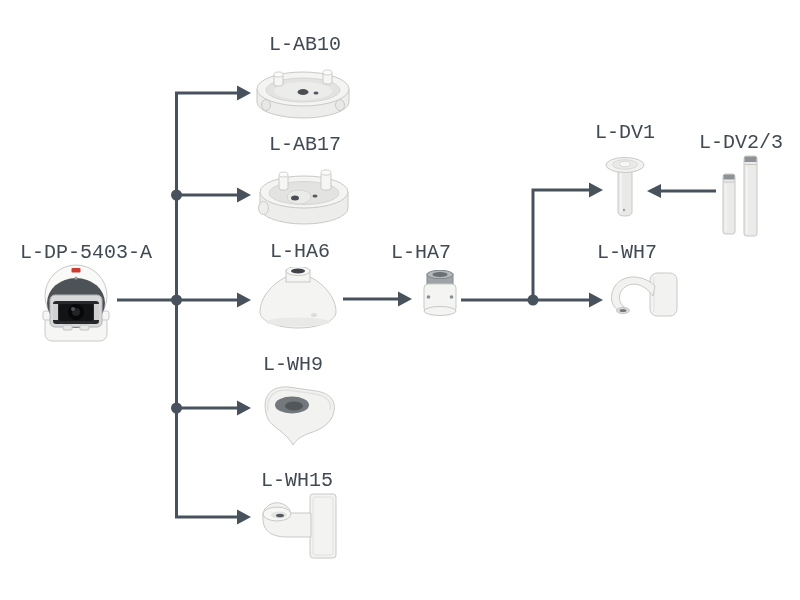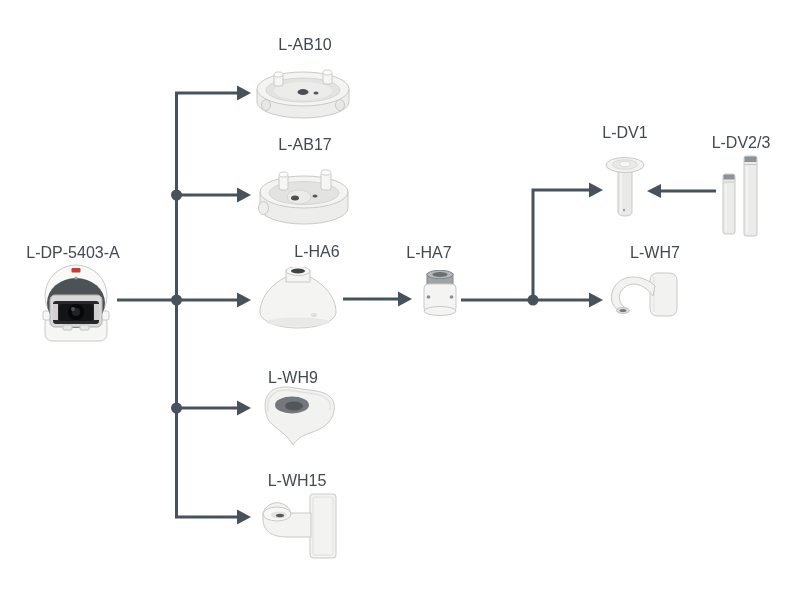--- a/index.html
+++ b/index.html
@@ -10,24 +10,25 @@
     width: 800px;
     height: 600px;
     background: #ffffff;
     overflow: hidden;
   }
   #connectors { position: absolute; left: 0; top: 0; }
   .label {
     position: absolute;
     width: 130px;
     text-align: center;
-    font-size: 16px;
+    font-size: 20px;
     line-height: 18px;
     color: #414a52;
     white-space: nowrap;
+    font-family: Liberation Mono, monospace;
   }
   .icon { position: absolute; }
   .icon svg { display: block; width: 100%; height: 100%; }
 </style>
 </head>
 <body>
 
 <div id="canvas">
 
   <svg id="connectors" width="800" height="600" viewBox="0 0 800 600">
@@ -52,21 +53,21 @@
       <polygon points="589,292.5 589,307.5 603,300"></polygon>
       <polygon points="661,184 661,198 647,191"></polygon>
       <circle cx="176.5" cy="195" r="5.5"></circle>
       <circle cx="176.5" cy="300" r="5.5"></circle>
       <circle cx="176.5" cy="408" r="5.5"></circle>
       <circle cx="533" cy="300" r="5.5"></circle>
     </g>
   </svg>
 
   <div class="node">
-    <div class="label" style="left:8px;top:244px">L-DP-5403-A</div>
+    <div class="label" style="left:20px;top:244px">L-DP-5403-A</div>
     <div class="icon" style="left:37px;top:261px;width:78px;height:84px">
       <svg viewBox="0 0 78 84">
         <rect x="8" y="54" width="62" height="26" rx="7" fill="#f6f6f5" stroke="#c9c9c7"></rect>
         <rect x="6" y="50" width="8" height="9" rx="2" fill="#f6f6f5" stroke="#c9c9c7"></rect>
         <rect x="64" y="50" width="8" height="9" rx="2" fill="#f6f6f5" stroke="#c9c9c7"></rect>
         <circle cx="39" cy="35" r="31" fill="#f9f9f8" stroke="#c9c9c7"></circle>
         <ellipse cx="39" cy="42" rx="29" ry="25" fill="#4d5256"></ellipse>
         <rect x="13" y="34" width="52" height="32" rx="5" fill="#d7d8d7" stroke="#aeb2b5"></rect>
         <rect x="16" y="40" width="46" height="23" rx="3" fill="#26292c"></rect>
         <rect x="16" y="43" width="5" height="16" fill="#cfd0cf"></rect>
@@ -116,35 +117,35 @@
         <ellipse cx="58" cy="30" rx="2.5" ry="1.6" fill="#55595d"></ellipse>
         <rect x="22" y="8" width="9" height="16" rx="2.5" fill="#f6f6f5" stroke="#c9c9c7"></rect>
         <ellipse cx="26.5" cy="8.5" rx="4.5" ry="2.5" fill="#fbfbfa" stroke="#cfcfcd"></ellipse>
         <rect x="64" y="6" width="10" height="18" rx="2.5" fill="#f6f6f5" stroke="#c9c9c7"></rect>
         <ellipse cx="69" cy="6.5" rx="5" ry="2.6" fill="#fbfbfa" stroke="#cfcfcd"></ellipse>
       </svg>
     </div>
   </div>
 
   <div class="node">
-    <div class="label" style="left:252px;top:243px">L-HA6</div>
+    <div class="label" style="left:235px;top:243px">L-HA6</div>
     <div class="icon" style="left:257px;top:267px;width:82px;height:66px">
       <svg viewBox="0 0 82 66">
         <path d="M29,10 C13,18 3,32 3,45 C3,54 20,61 41,61 C62,61 79,54 79,45 C79,32 69,18 53,10 Z" fill="#f4f4f3" stroke="#c9c9c7"></path>
         <ellipse cx="41" cy="55" rx="32" ry="4.5" fill="#e9e9e7"></ellipse>
         <rect x="29" y="3" width="24" height="12" fill="#f4f4f3" stroke="#c9c9c7"></rect>
         <ellipse cx="41" cy="4" rx="12" ry="4.5" fill="#f7f7f6" stroke="#c9c9c7"></ellipse>
         <ellipse cx="41" cy="4" rx="7" ry="2.6" fill="#3f4347"></ellipse>
         <ellipse cx="57" cy="48" rx="3" ry="2" fill="#dededc"></ellipse>
       </svg>
     </div>
   </div>
 
   <div class="node">
-    <div class="label" style="left:228px;top:369px">L-WH9</div>
+    <div class="label" style="left:228px;top:356px">L-WH9</div>
     <div class="icon" style="left:254px;top:379px;width:84px;height:70px">
       <svg viewBox="0 0 84 70">
         <path d="M12,34 C8,16 18,7 34,8 L62,12 C76,14 82,22 80,32 C78,44 68,50 56,54 C47,57 42,61 39,66 C35,58 26,52 19,46 C14,42 13,38 12,34 Z" fill="#f2f2f1" stroke="#c9c9c7"></path>
         <path d="M14,32 C12,18 20,10 34,11 L61,15 C73,17 78,23 76,31" fill="none" stroke="#e2e2e0" stroke-width="1.5"></path>
         <ellipse cx="38" cy="26" rx="17" ry="8.5" fill="#73787c"></ellipse>
         <ellipse cx="40" cy="27" rx="9" ry="4.5" fill="#53575b"></ellipse>
       </svg>
     </div>
   </div>
 
@@ -156,21 +157,21 @@
         <rect x="60" y="6" width="20" height="58" rx="2" fill="none" stroke="#e0e0de"></rect>
         <path d="M10,28 A14,13 0 0 1 38,22 L58,22 L58,46 L34,46 C19,46 10,40 10,28 Z" fill="#f3f3f2" stroke="#c9c9c7"></path>
         <ellipse cx="24" cy="23" rx="14" ry="7" fill="#f7f7f6" stroke="#c9c9c7"></ellipse>
         <ellipse cx="26" cy="24" rx="8" ry="3.5" fill="#e3e3e1"></ellipse>
         <ellipse cx="27" cy="24.5" rx="4" ry="1.8" fill="#55595d"></ellipse>
       </svg>
     </div>
   </div>
 
   <div class="node">
-    <div class="label" style="left:364px;top:244px">L-HA7</div>
+    <div class="label" style="left:356px;top:244px">L-HA7</div>
     <div class="icon" style="left:419px;top:270px;width:42px;height:50px">
       <svg viewBox="0 0 42 50">
         <rect x="8" y="4" width="26" height="11" fill="#9da3a7" stroke="#82888c"></rect>
         <ellipse cx="21" cy="4.5" rx="13" ry="4.2" fill="#b3b8bb" stroke="#82888c"></ellipse>
         <ellipse cx="21" cy="4.5" rx="7.5" ry="2.4" fill="#6a6f73"></ellipse>
         <rect x="5" y="14" width="32" height="28" rx="4" fill="#f4f4f3" stroke="#c9c9c7"></rect>
         <ellipse cx="21" cy="41" rx="16" ry="4.5" fill="#f4f4f3" stroke="#c9c9c7"></ellipse>
         <circle cx="9.5" cy="27" r="1.8" fill="#8a8e92"></circle>
         <circle cx="32.5" cy="27" r="1.8" fill="#8a8e92"></circle>
       </svg>
@@ -201,21 +202,21 @@
         <line x1="28" y1="12" x2="28" y2="78" stroke="#f7f7f6" stroke-width="1.4"></line>
         <rect x="4" y="19" width="12" height="60" rx="2.5" fill="#ebebea" stroke="#c6c6c4"></rect>
         <path d="M4.5,24.5 L15.5,24.5 L15.5,20.5 Q15.5,19.5 14.5,19.5 L5.5,19.5 Q4.5,19.5 4.5,20.5 Z" fill="#8d9296"></path>
         <line x1="4.5" y1="27" x2="15.5" y2="27" stroke="#c6c6c4"></line>
         <line x1="7" y1="29" x2="7" y2="76" stroke="#f7f7f6" stroke-width="1.2"></line>
       </svg>
     </div>
   </div>
 
   <div class="node">
-    <div class="label" style="left:590px;top:244px">L-WH7</div>
+    <div class="label" style="left:562px;top:244px">L-WH7</div>
     <div class="icon" style="left:605px;top:268px;width:74px;height:52px">
       <svg viewBox="0 0 74 52">
         <rect x="45" y="5" width="27" height="43" rx="7" fill="#f2f2f1" stroke="#c9c9c7"></rect>
         <path d="M49,9 L49,44" stroke="#e0e0de" fill="none"></path>
         <path d="M50,18 C38,6 18,6 10,18 C4,27 6,38 13,42 L24,42 C14,38 12,28 17,22 C24,13 38,14 48,28 Z" fill="#f2f2f1" stroke="#c9c9c7"></path>
         <ellipse cx="18" cy="42.5" rx="6.5" ry="3" fill="#dcdcda" stroke="#c2c2c0"></ellipse>
         <ellipse cx="18" cy="42.5" rx="3.4" ry="1.5" fill="#74787c"></ellipse>
       </svg>
     </div>
   </div>

